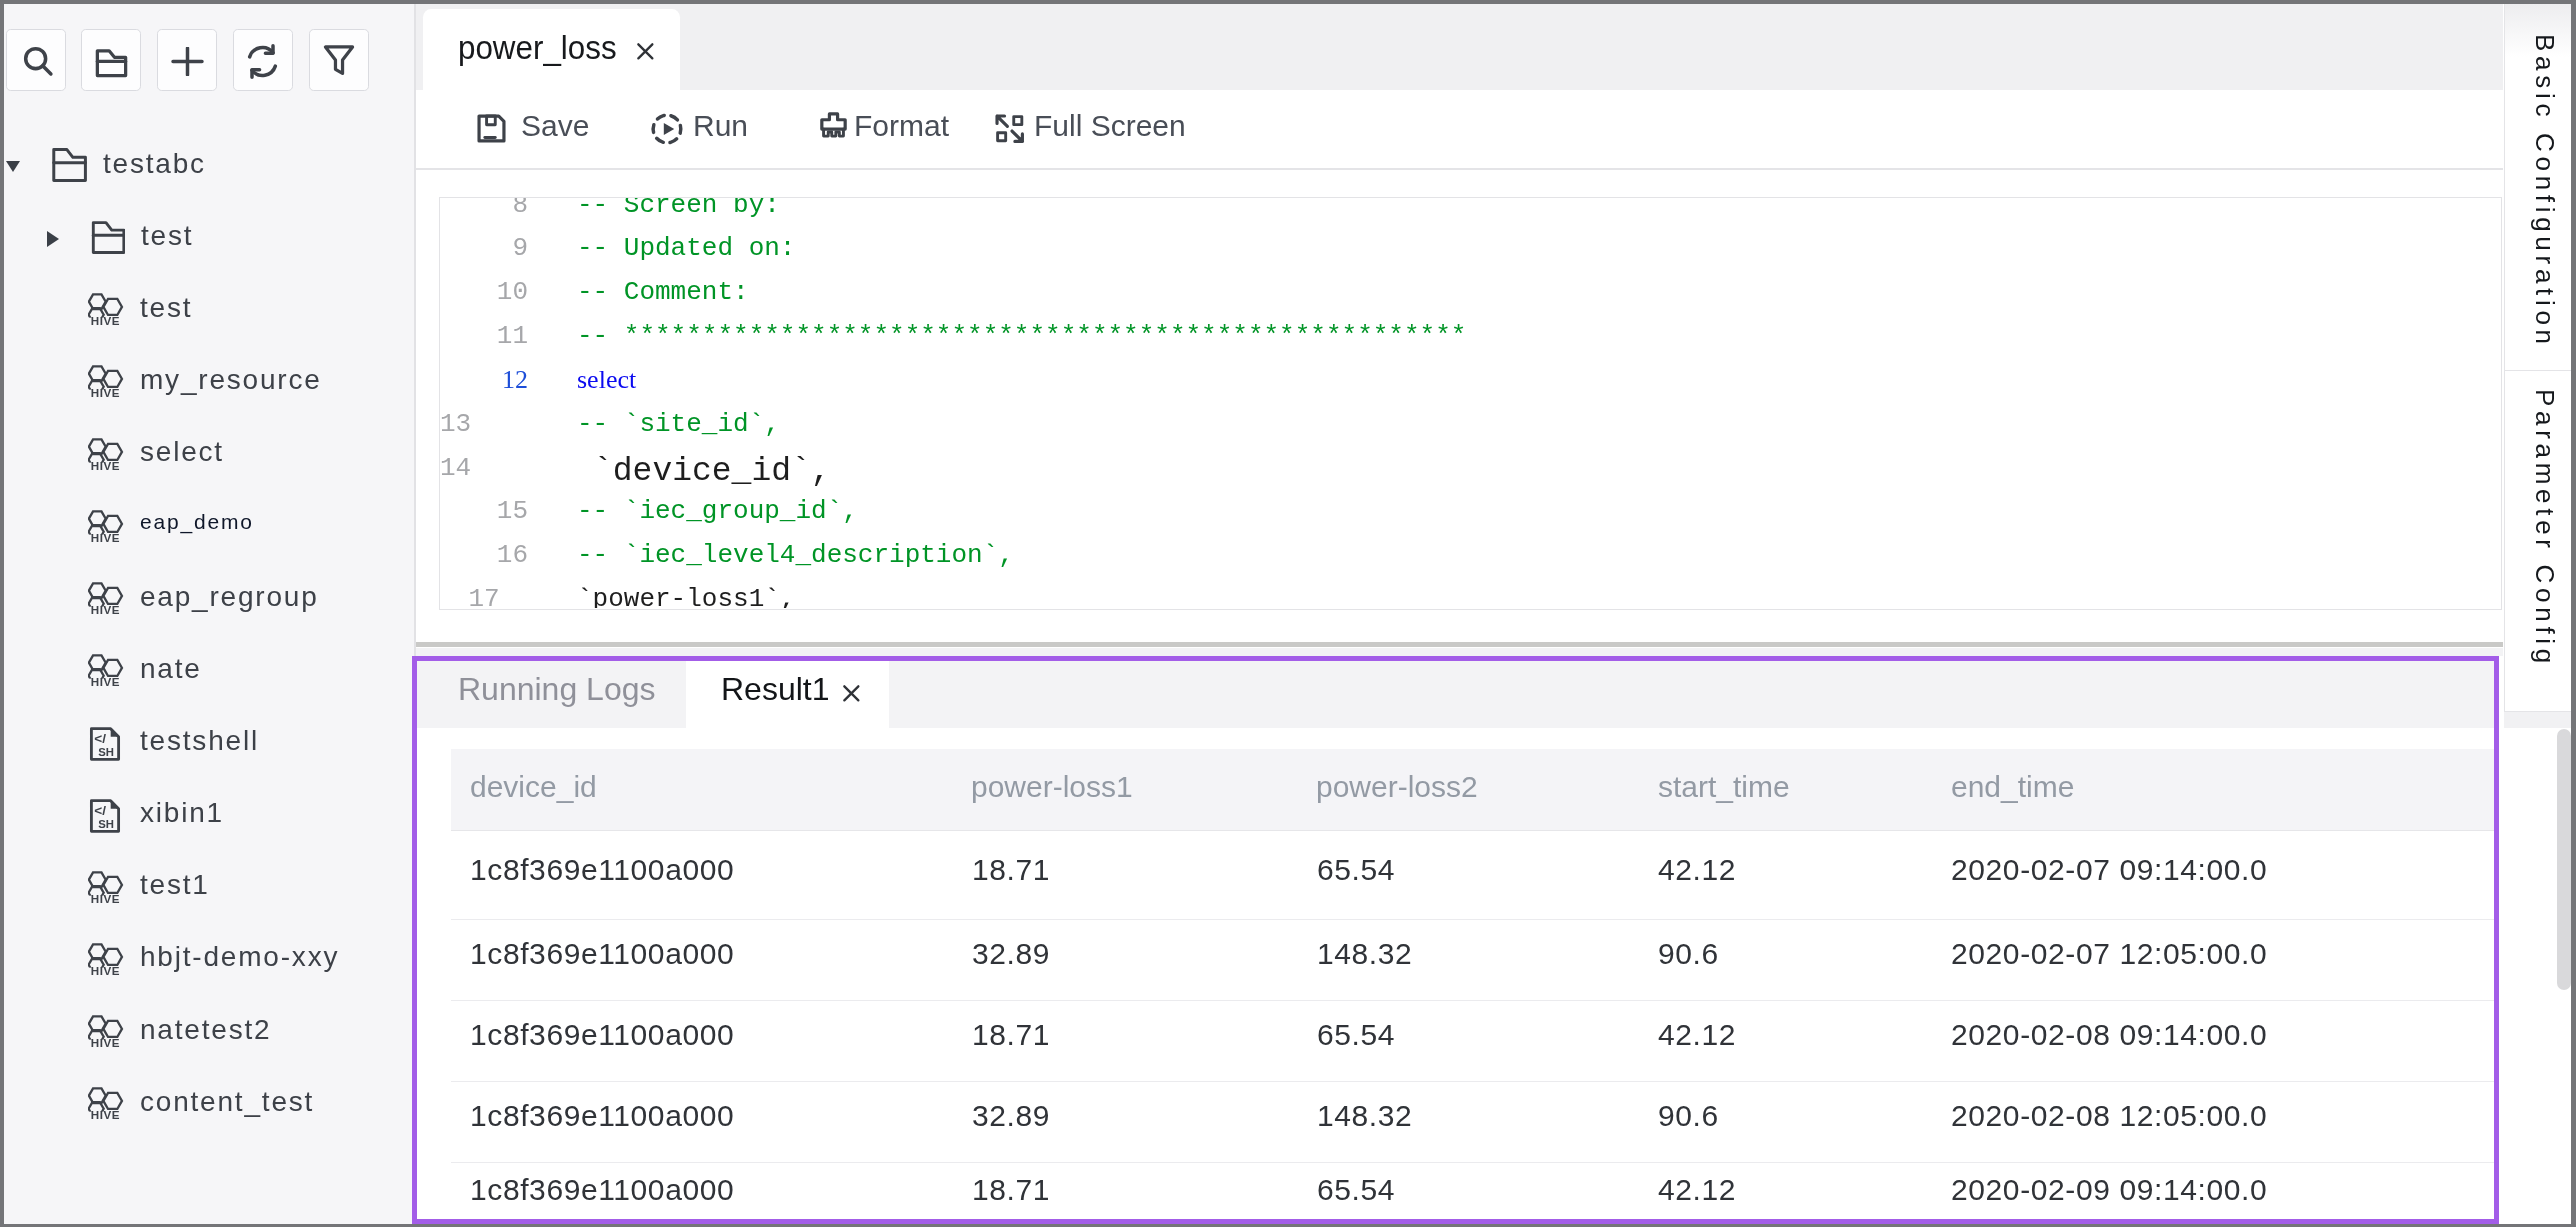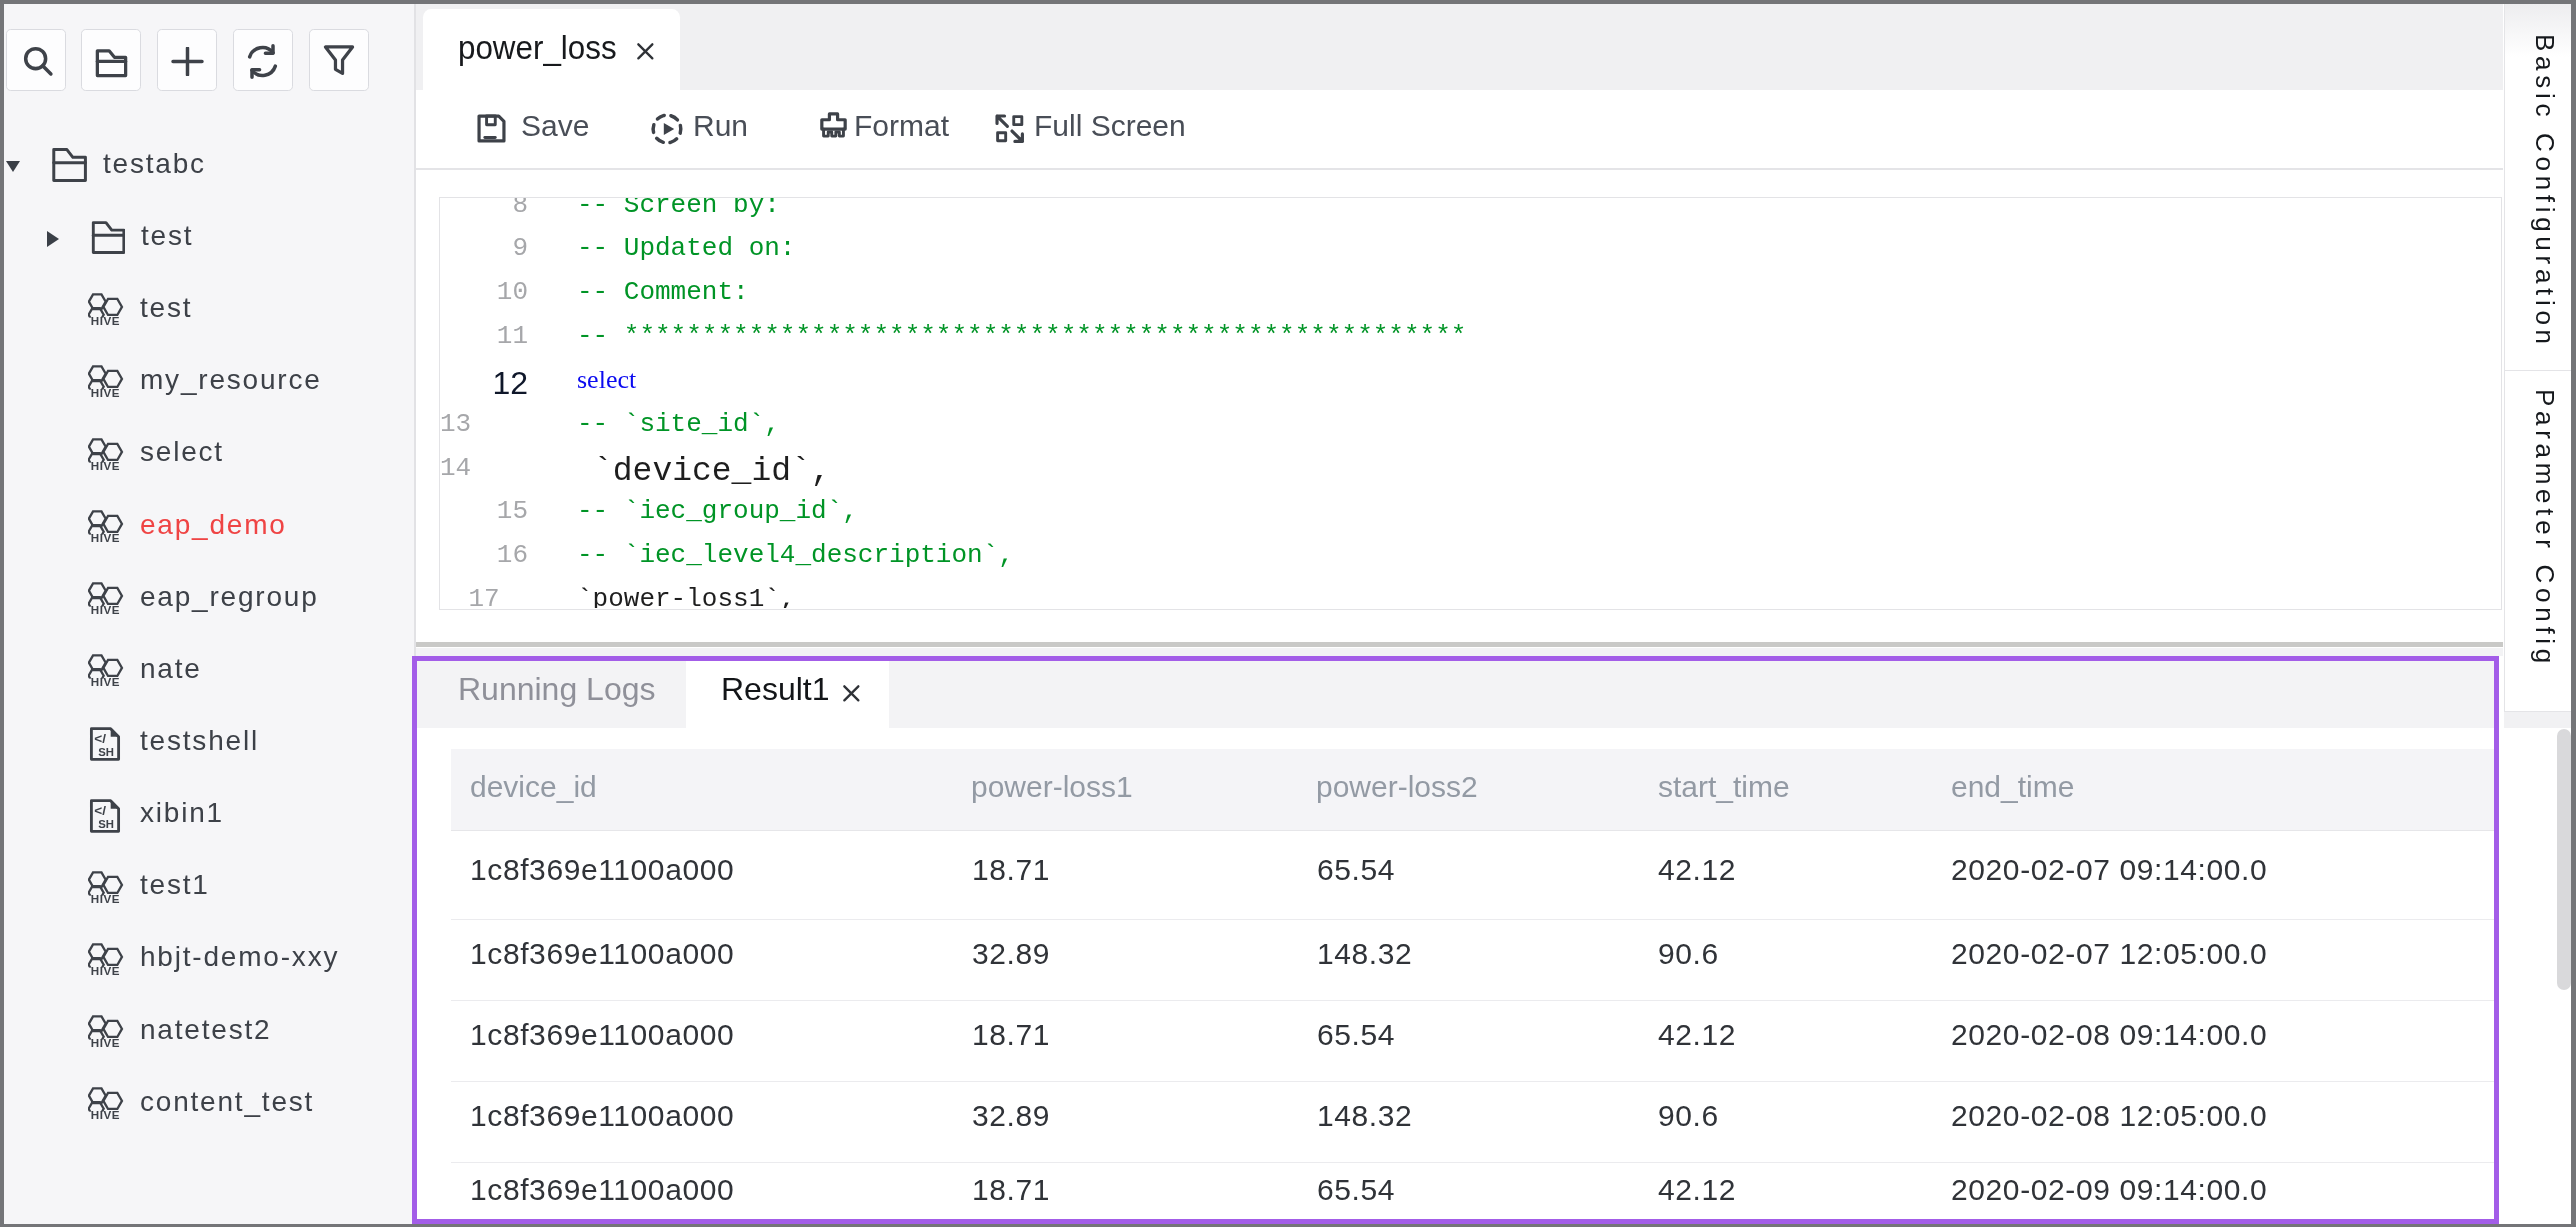--- a/index.html
+++ b/index.html
@@ -107,21 +107,21 @@
 <div class="lbl" style="left:140px;top:438px;font-size:28px;letter-spacing:1.8px;color:#3d4148">select</div>
 <svg style="position:absolute;left:88px;top:510px" width="36" height="33" viewBox="0 0 62 56" fill="none" stroke="#3e4249" stroke-width="5.5" stroke-linecap="round" stroke-linejoin="round">
     <g stroke-linejoin="miter" stroke-linecap="butt" stroke-width="4">
       <path d="M30.5,14.5 L23.2,27.1 L8.8,27.1 L1.5,14.5 L8.7,1.9 L23.2,1.9 Z"></path>
       <path d="M58.5,23.5 L50.5,37.4 L34.5,37.4 L26.5,23.5 L34.5,9.6 L50.5,9.6 Z"></path>
       <path d="M27.0,37.0 L20.5,48.3 L7.5,48.3 L1.0,37.0 L7.5,25.7 L20.5,25.7 Z"></path>
     </g>
     <rect x="1" y="42" width="60" height="14" fill="#f6f6f8" stroke="none"></rect>
     <text x="30" y="55" font-size="20" font-weight="bold" text-anchor="middle" fill="#3e4249" stroke="none" font-family="Liberation Sans" letter-spacing="1">HIVE</text>
   </svg>
-<div class="lbl" style="left:140px;top:511px;font-size:28px;letter-spacing:1.8px;color:#ef4444">eap_demo</div>
+<div class="lbl" style="left:140px;top:511px;font-size:21px;letter-spacing:1.8px;color:#0f172a">eap_demo</div>
 <svg style="position:absolute;left:88px;top:582px" width="36" height="33" viewBox="0 0 62 56" fill="none" stroke="#3e4249" stroke-width="5.5" stroke-linecap="round" stroke-linejoin="round">
     <g stroke-linejoin="miter" stroke-linecap="butt" stroke-width="4">
       <path d="M30.5,14.5 L23.2,27.1 L8.8,27.1 L1.5,14.5 L8.7,1.9 L23.2,1.9 Z"></path>
       <path d="M58.5,23.5 L50.5,37.4 L34.5,37.4 L26.5,23.5 L34.5,9.6 L50.5,9.6 Z"></path>
       <path d="M27.0,37.0 L20.5,48.3 L7.5,48.3 L1.0,37.0 L7.5,25.7 L20.5,25.7 Z"></path>
     </g>
     <rect x="1" y="42" width="60" height="14" fill="#f6f6f8" stroke="none"></rect>
     <text x="30" y="55" font-size="20" font-weight="bold" text-anchor="middle" fill="#3e4249" stroke="none" font-family="Liberation Sans" letter-spacing="1">HIVE</text>
   </svg>
 <div class="lbl" style="left:140px;top:583px;font-size:28px;letter-spacing:1.8px;color:#3d4148">eap_regroup</div>
@@ -192,21 +192,21 @@
 <div style="left:439px;top:197px;width:2063px;height:413px;border:1.2px solid #e3e3e6;background:#fff;overflow:hidden"></div>
 <div style="left:440px;top:198px;width:2061px;height:410px;overflow:hidden">
 <div class="lbl" style="left:0;top:-6.4px;width:88px;text-align:right;font-family:'Liberation Mono',monospace;font-size:26px;color:#a6a7aa">8</div>
 <div class="lbl" style="left:137px;top:-6.4px;font-family:'Liberation Mono',monospace;font-size:26px;color:#009426">-- Screen by:</div>
 <div class="lbl" style="left:0;top:37px;width:88px;text-align:right;font-family:'Liberation Mono',monospace;font-size:26px;color:#a6a7aa">9</div>
 <div class="lbl" style="left:137px;top:37px;font-family:'Liberation Mono',monospace;font-size:26px;color:#009426">-- Updated on:</div>
 <div class="lbl" style="left:0;top:81px;width:88px;text-align:right;font-family:'Liberation Mono',monospace;font-size:26px;color:#a6a7aa">10</div>
 <div class="lbl" style="left:137px;top:81px;font-family:'Liberation Mono',monospace;font-size:26px;color:#009426">-- Comment:</div>
 <div class="lbl" style="left:0;top:125px;width:88px;text-align:right;font-family:'Liberation Mono',monospace;font-size:26px;color:#a6a7aa">11</div>
 <div class="lbl" style="left:137px;top:125px;font-family:'Liberation Mono',monospace;font-size:26px;color:#009426">-- ******************************************************</div>
-<div class="lbl" style="left:0;top:169px;width:88px;text-align:right;font-family:Liberation Sans, sans-serif;font-size:32px;color:#0f172a">12</div>
+<div class="lbl" style="left:0;top:169px;width:88px;text-align:right;font-family:Liberation Serif, serif;font-size:26px;color:#1d4ed8">12</div>
 <div class="lbl" style="left:137px;top:169px;font-family:Liberation Serif, serif;font-size:26px;color:#0b0bf0">select</div>
 <div class="lbl" style="left:0;top:213px;width:88px;text-align:left;font-family:'Liberation Mono',monospace;font-size:26px;color:#a6a7aa">13</div>
 <div class="lbl" style="left:137px;top:213px;font-family:'Liberation Mono',monospace;font-size:26px;color:#009426">-- `site_id`,</div>
 <div class="lbl" style="left:0;top:257px;width:88px;text-align:left;font-family:'Liberation Mono',monospace;font-size:26px;color:#a6a7aa">14</div>
 <div class="lbl" style="left:153px;top:257px;font-family:'Liberation Mono',monospace;font-size:33px;color:#1e1e1e">`device_id`,</div>
 <div class="lbl" style="left:0;top:300px;width:88px;text-align:right;font-family:'Liberation Mono',monospace;font-size:26px;color:#a6a7aa">15</div>
 <div class="lbl" style="left:137px;top:300px;font-family:'Liberation Mono',monospace;font-size:26px;color:#009426">-- `iec_group_id`,</div>
 <div class="lbl" style="left:0;top:344px;width:88px;text-align:right;font-family:'Liberation Mono',monospace;font-size:26px;color:#a6a7aa">16</div>
 <div class="lbl" style="left:137px;top:344px;font-family:'Liberation Mono',monospace;font-size:26px;color:#009426">-- `iec_level4_description`,</div>
 <div class="lbl" style="left:0;top:388px;width:88px;text-align:center;font-family:'Liberation Mono',monospace;font-size:26px;color:#a6a7aa">17</div>

